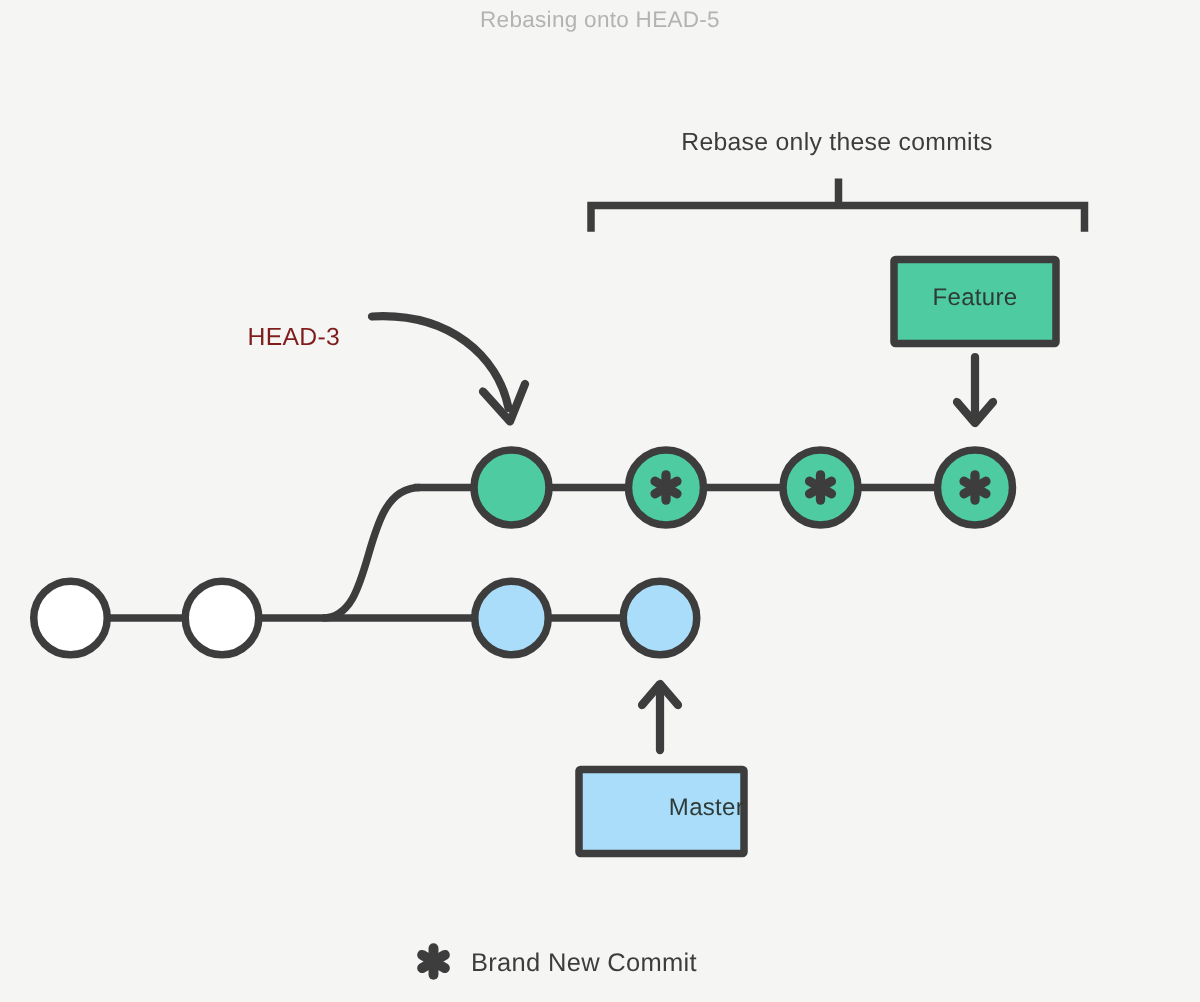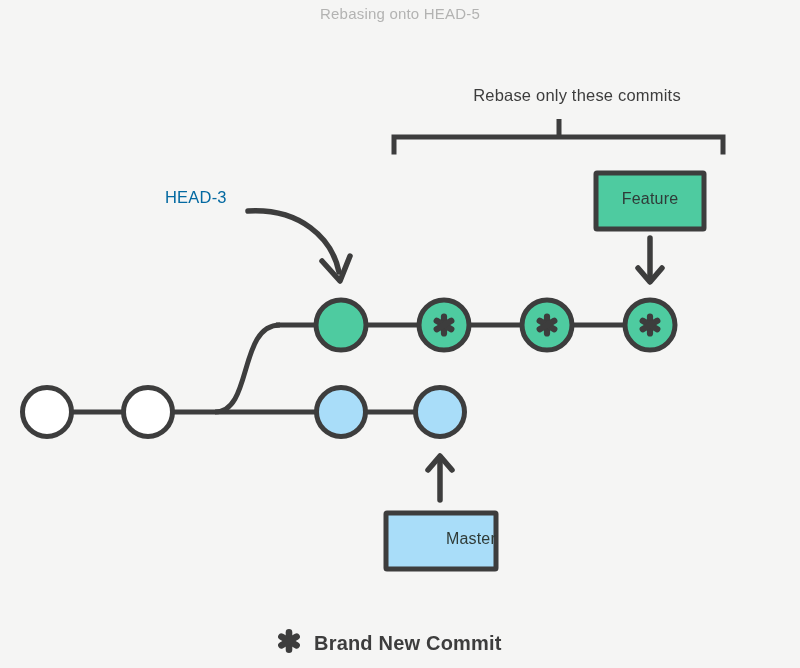--- a/index.html
+++ b/index.html
@@ -33,33 +33,33 @@
   #page-title-text {
     left: 0;
     top: 5px;
     width: 800px;
     text-align: center;
     font-size: 15px;
     color: #b3b3b2;
     letter-spacing: 0.2px;
   }
   #bracket-label-text {
-    left: 407px;
+    left: 388px;
     top: 86px;
     width: 340px;
     text-align: center;
     font-size: 16.5px;
     color: #3d3d3d;
     letter-spacing: 0.2px;
   }
   #head-label-text {
     left: 165px;
-    top: 188px;
+    top: 216px;
     font-size: 16.5px;
-    color: #0369a1;
+    color: #7f1d1d;
     letter-spacing: 0.2px;
   }
   #feature-box-label {
     left: 596px;
     top: 190px;
     width: 108px;
     text-align: center;
     font-size: 16px;
     color: #2f3b38;
     letter-spacing: 0.2px;
@@ -69,24 +69,23 @@
     top: 530px;
     width: 110px;
     text-align: right;
     font-size: 16px;
     color: #2f3b38;
     letter-spacing: 0.2px;
   }
   #legend-label-text {
     left: 314px;
     top: 632px;
-    font-size: 20px;
+    font-size: 17px;
     color: #3d3d3d;
     letter-spacing: 0.2px;
-    font-weight: bold;
   }
 </style>
 </head>
 <body>
 
 <div id="diagram-root">
 
   <svg class="layer" viewBox="0 0 800 668">
     <defs>
 

